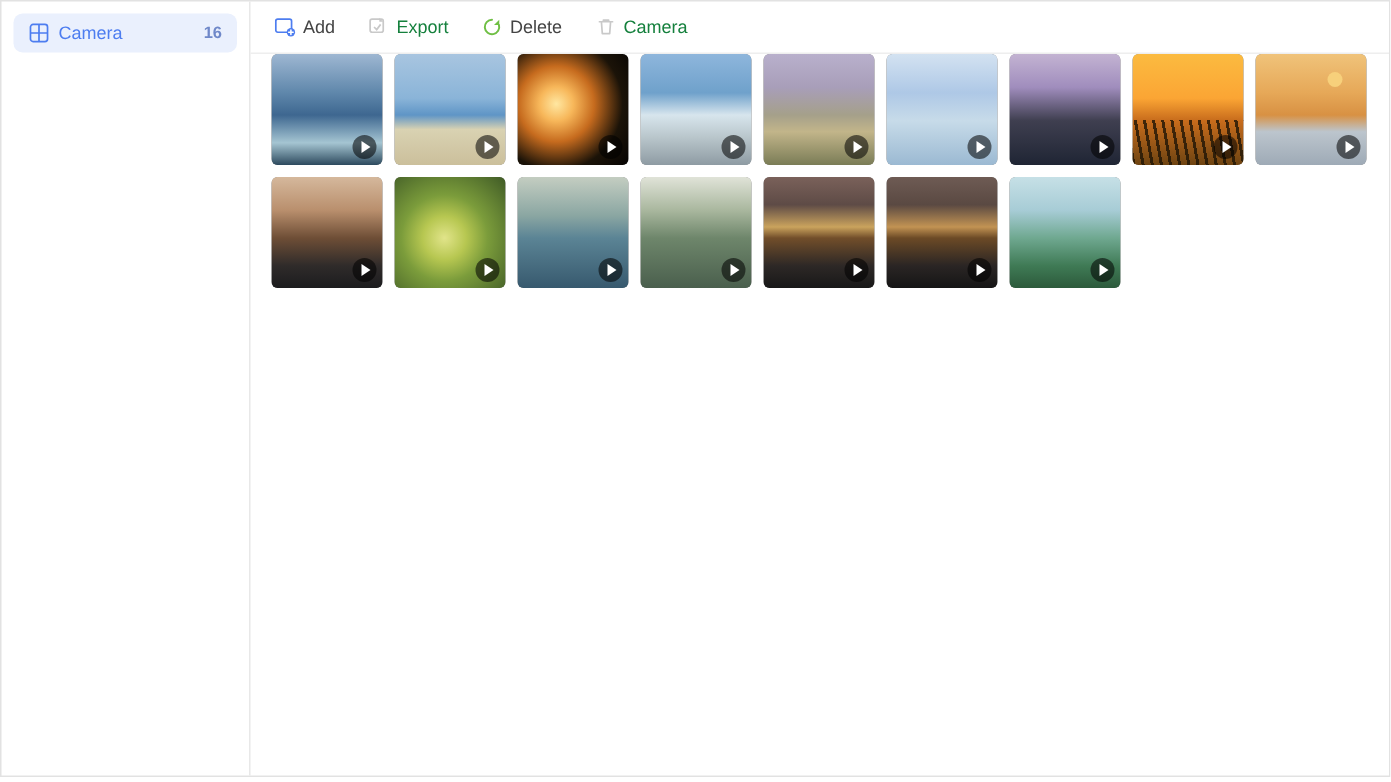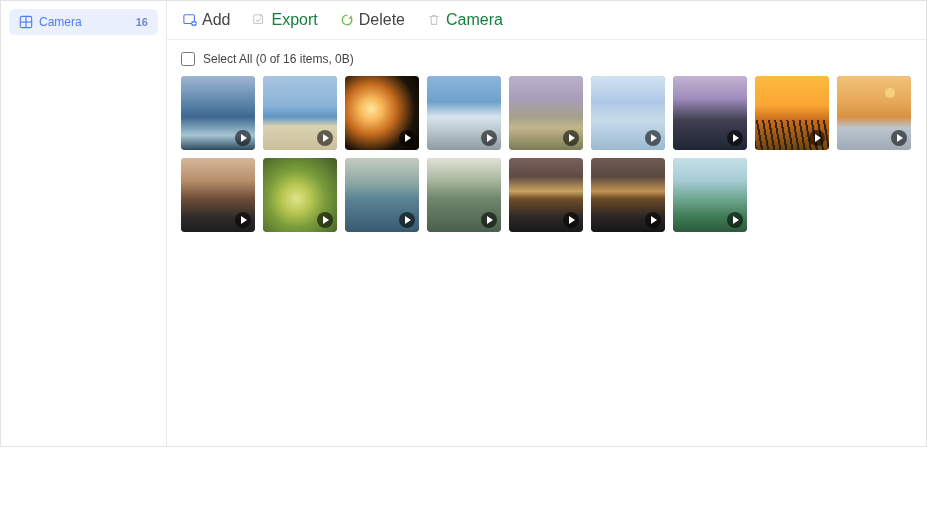--- a/index.html
+++ b/index.html
@@ -8,21 +8,21 @@
       padding: 0;
     }
     body {
       font-family: -apple-system, BlinkMacSystemFont, "Segoe UI", Arial, sans-serif;
       font-size: 12px;
       background: #fff;
       color: #333;
     }
     .app {
       width: 927px;
-      height: 447px;
+      height: 518px;
       border: 1px solid #e2e2e2;
       display: flex;
       position: relative;
     }
     .sidebar {
       width: 166px;
       border-right: 1px solid #e8e8e8;
       padding: 8px;
     }
     .sidebar-item {
@@ -61,21 +61,21 @@
       gap: 18px;
       padding: 8px 14px;
       border-bottom: 1px solid #eee;
     }
     .toolbar-btn {
       display: flex;
       align-items: center;
       gap: 5px;
       background: none;
       border: none;
-      font-size: 16px;
+      font-size: 12px;
       cursor: pointer;
       color: #444;
       padding: 2px 2px;
     }
     .toolbar-btn.disabled {
       color: #15803d;
       cursor: default;
     }
     .toolbar-btn .icon {
       width: 14px;
@@ -215,24 +215,20 @@
       <button class="toolbar-btn disabled">
         <span class="icon">
           <svg viewBox="0 0 16 16" width="14" height="14">
             <path d="M3 4h10M6 4V2.8h4V4M4.5 4l.7 9h5.6l.7-9" fill="none" stroke="#c9c9c9" stroke-width="1.3" stroke-linecap="round" stroke-linejoin="round"></path>
           </svg>
         </span>
         <span>Camera</span>
       </button>
     </div>
 
-    <div class="select-row">
-      <input type="checkbox" style="">
-      <span>Select All (0 of 16 items, 0B)</span>
-    </div>
 
     <div class="grid">
       <div class="thumb">
           <div class="thumb-inner t0"></div>
           <div class="play-badge">
             <div class="play-triangle"></div>
           </div>
         </div>
       <div class="thumb">
           <div class="thumb-inner t1"></div>

